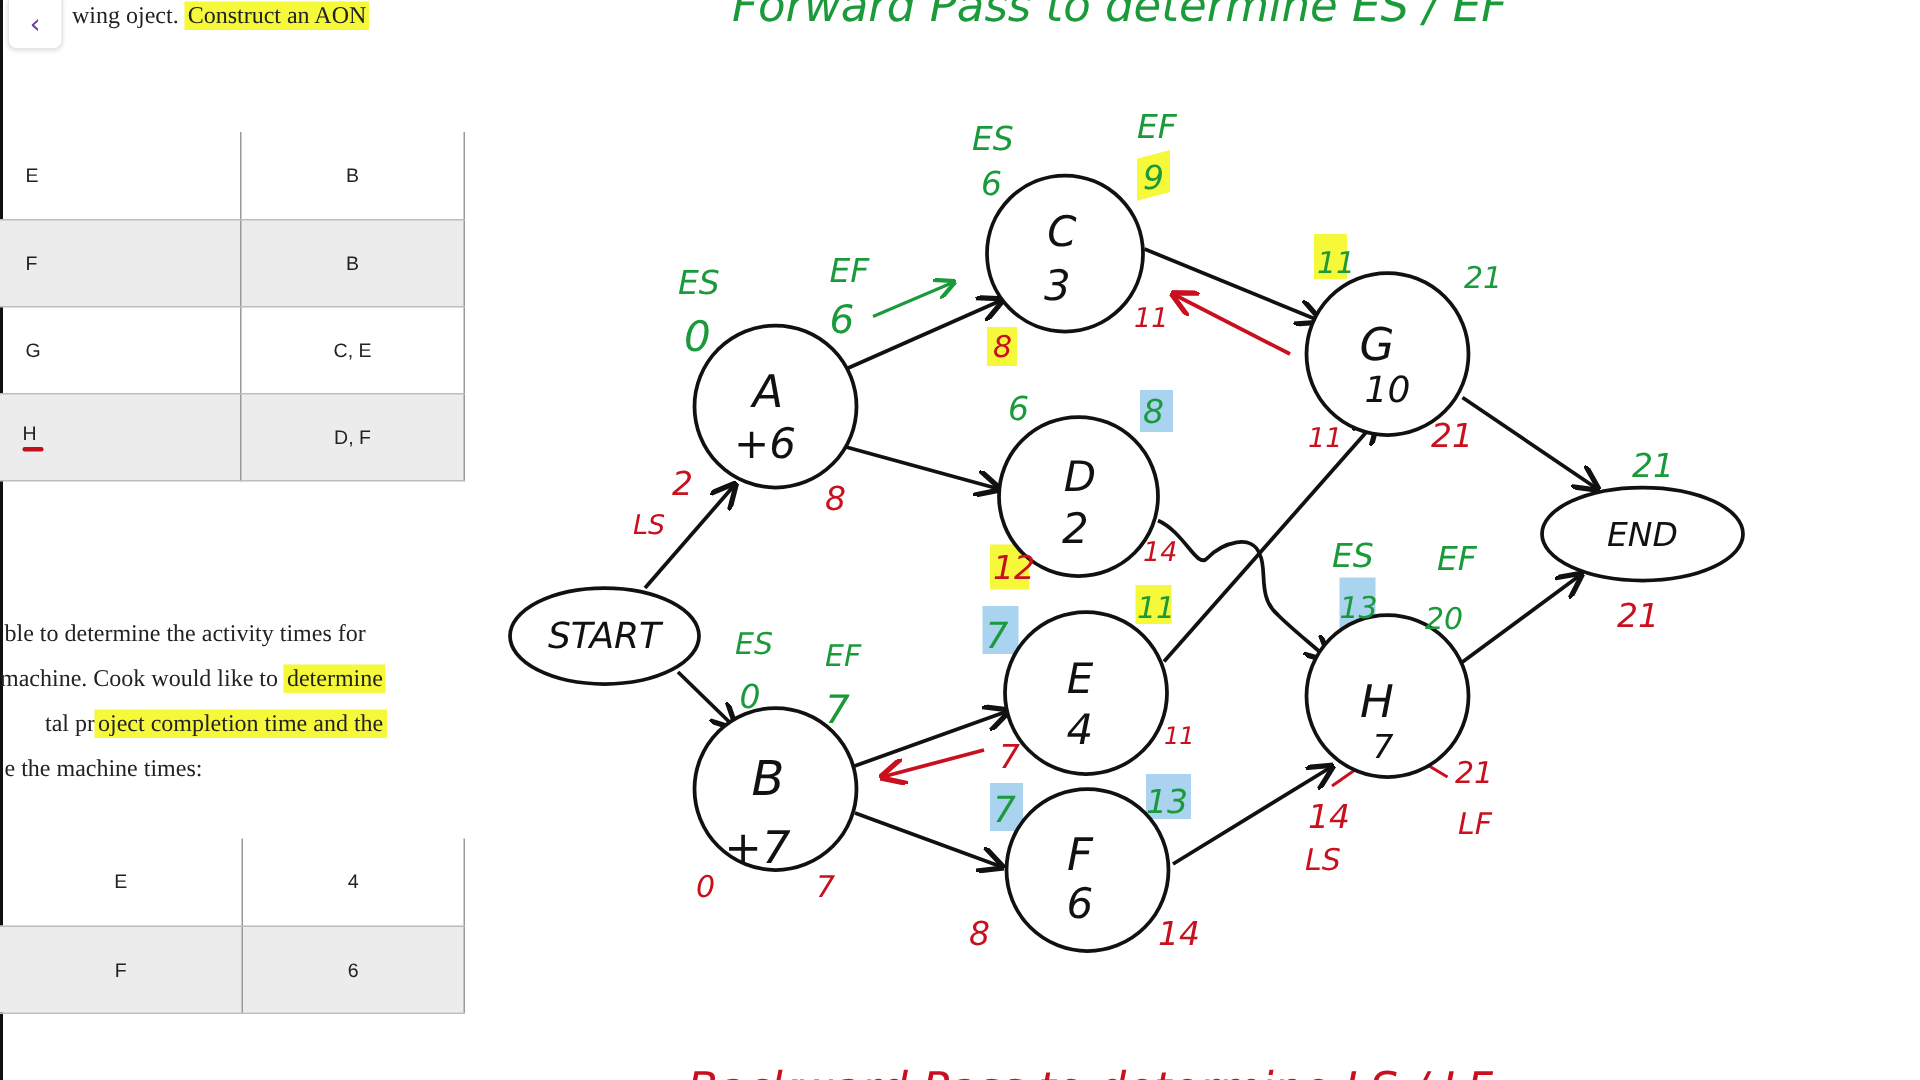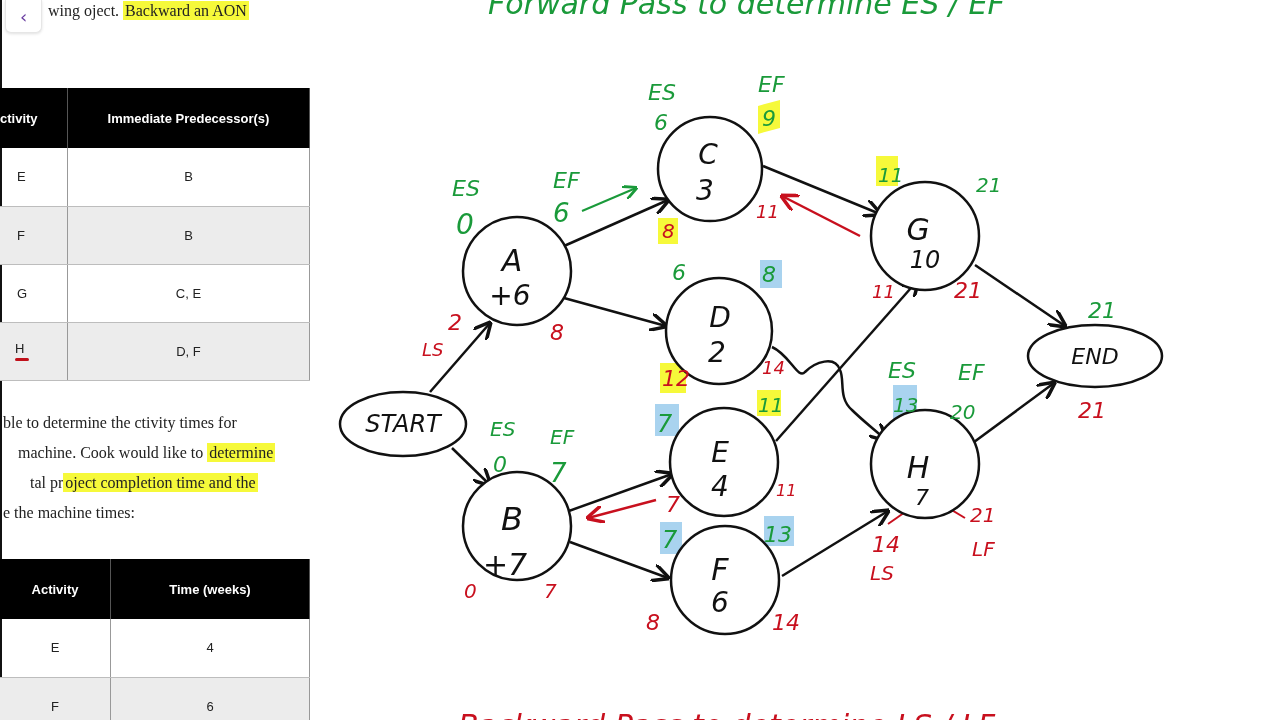--- a/index.html
+++ b/index.html
@@ -21,63 +21,55 @@
 </head>
 <body>
 
 <div class="left-edge"></div>
 
 <div class="back-btn">
     <span>‹</span>
   </div>
 
 <div class="doc-text" style="top:2px; left:48px;">
-  <span>wing oject. </span><span class="hl">Backward an AON</span>
+  <span>wing oject. </span><span class="hl">Construct an AON</span>
 </div>
 
 <table class="t" style="left:0; top:88px; width:310px;">
   <tbody>
-      <tr>
-    <th style="width:66px; text-align:left; padding-left:0;">ctivity</th>
-    <th>Immediate Predecessor(s)</th>
-  </tr>
   <tr style="height:58px;">
     <td style="text-align:left; padding-left:17px;">E</td>
     <td>B</td>
   </tr>
   <tr class="alt" style="height:58px;">
     <td style="text-align:left; padding-left:17px;">F</td>
     <td>B</td>
   </tr>
   <tr style="height:58px;">
     <td style="text-align:left; padding-left:17px;">G</td>
     <td>C, E</td>
   </tr>
   <tr class="alt" style="height:58px;">
     <td style="text-align:left; padding-left:15px;"><span>H</span><span class="red-underline" style="margin-left:0;"></span></td>
     <td>D, F</td>
   </tr>
 </tbody>
   </table>
 
-<div class="doc-text" style="top:414px; left:3px;">ble to determine the ctivity times for</div>
-<div class="doc-text" style="top:444px; left:18px;">
+<div class="doc-text" style="top:414px; left:3px;">ble to determine the activity times for</div>
+<div class="doc-text" style="top:444px; left:0;">
   <span>machine. Cook would like to </span><span class="hl">determine</span>
 </div>
 <div class="doc-text" style="top:474px; left:3px;margin-left:27px;">
   <span>tal pr</span><span class="hl">oject completion time and the</span>
 </div>
 <div class="doc-text" style="top:504px; left:3px;">e the machine times:</div>
 
 <table class="t" style="left:0; top:559px; width:310px;">
   <tbody>
-      <tr>
-    <th style="width:108px;">Activity</th>
-    <th>Time (weeks)</th>
-  </tr>
   <tr style="height:58px;">
     <td>E</td>
     <td>4</td>
   </tr>
   <tr class="alt" style="height:58px;">
     <td>F</td>
     <td>6</td>
   </tr>
 </tbody>
   </table>

